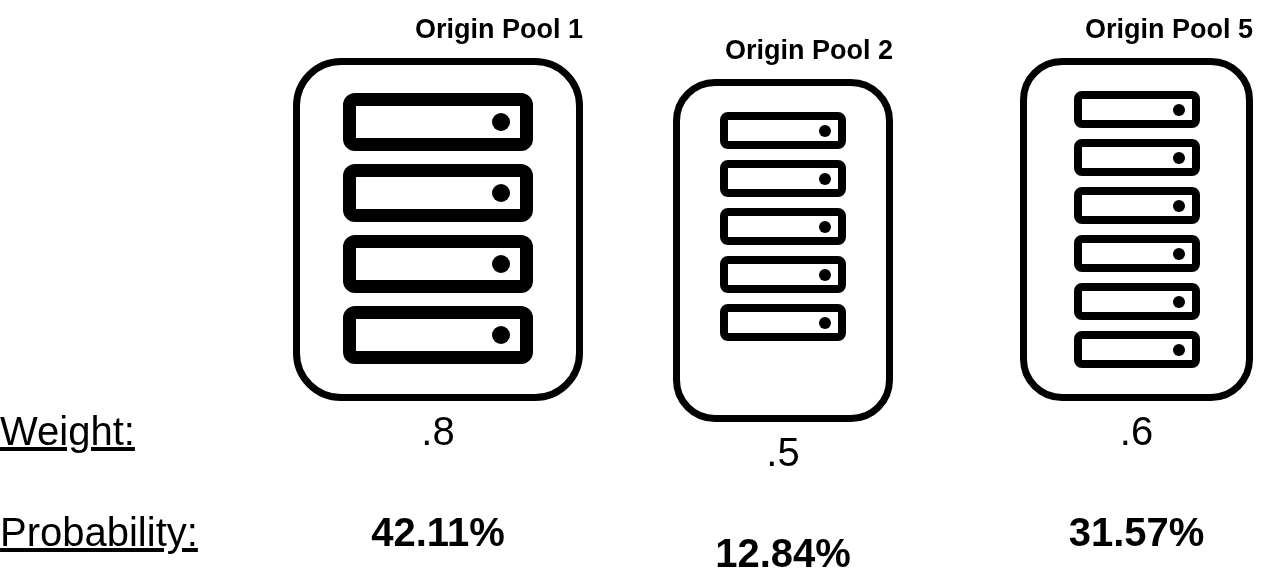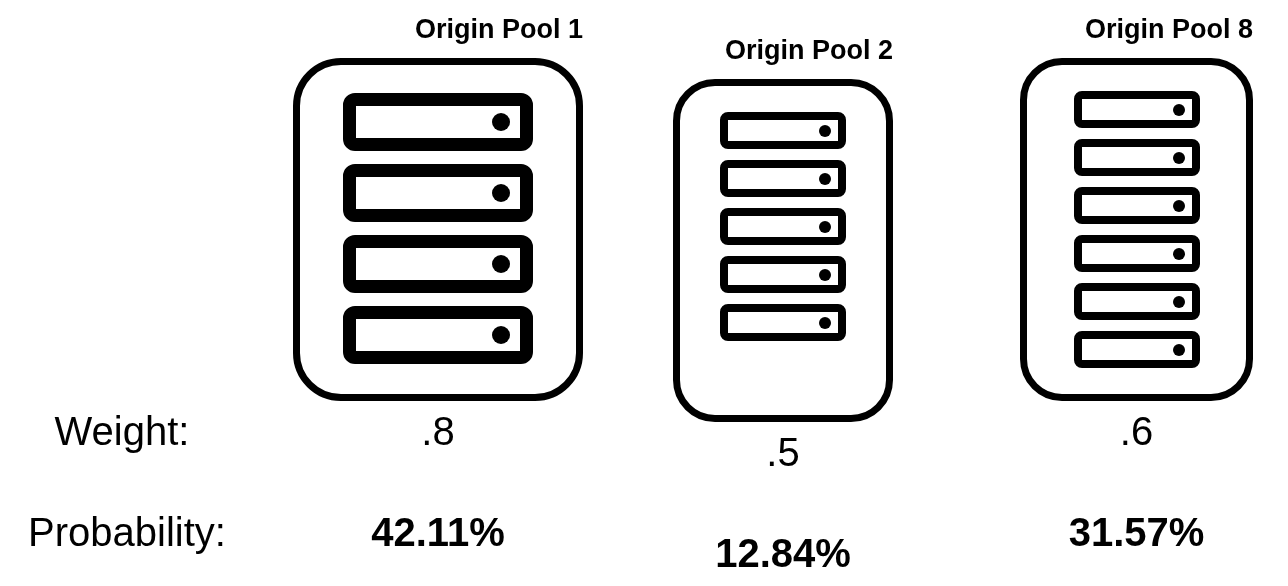--- a/index.html
+++ b/index.html
@@ -100,25 +100,26 @@
     text-align: center;
     font-size: 40px;
     line-height: 46px;
     white-space: nowrap;
   }
   .weight-row { top: 408px; }
   .prob-row   { top: 509px; font-weight: bold; }
 
   .row-label {
     position: absolute;
-    left: 8px;
-    text-align: center;
+    left: 0;
+    text-align: left;
     font-size: 40px;
     line-height: 46px;
     white-space: nowrap;
+    text-decoration: underline;
   }
   .label-weight { top: 408px; width: 228px; }
   .label-prob   { top: 509px; width: 238px; }
 </style>
 </head>
 <body>
 
 <div class="canvas">
 
   <div class="row-label label-weight">Weight:</div>
@@ -165,21 +166,21 @@
           <div class="server">
           <span class="dot"></span>
         </div>
         </div>
     </div>
     <div class="value weight-row">.5</div>
     <div class="value prob-row">12.84%</div>
   </div>
 
   <div class="pool-col col3">
-    <div class="pool-title">Origin Pool 8</div>
+    <div class="pool-title">Origin Pool 5</div>
     <div class="pool-box">
       <div class="servers">
         <div class="server">
           <span class="dot"></span>
         </div>
       <div class="server">
           <span class="dot"></span>
         </div>
           <div class="server">
           <span class="dot"></span>

